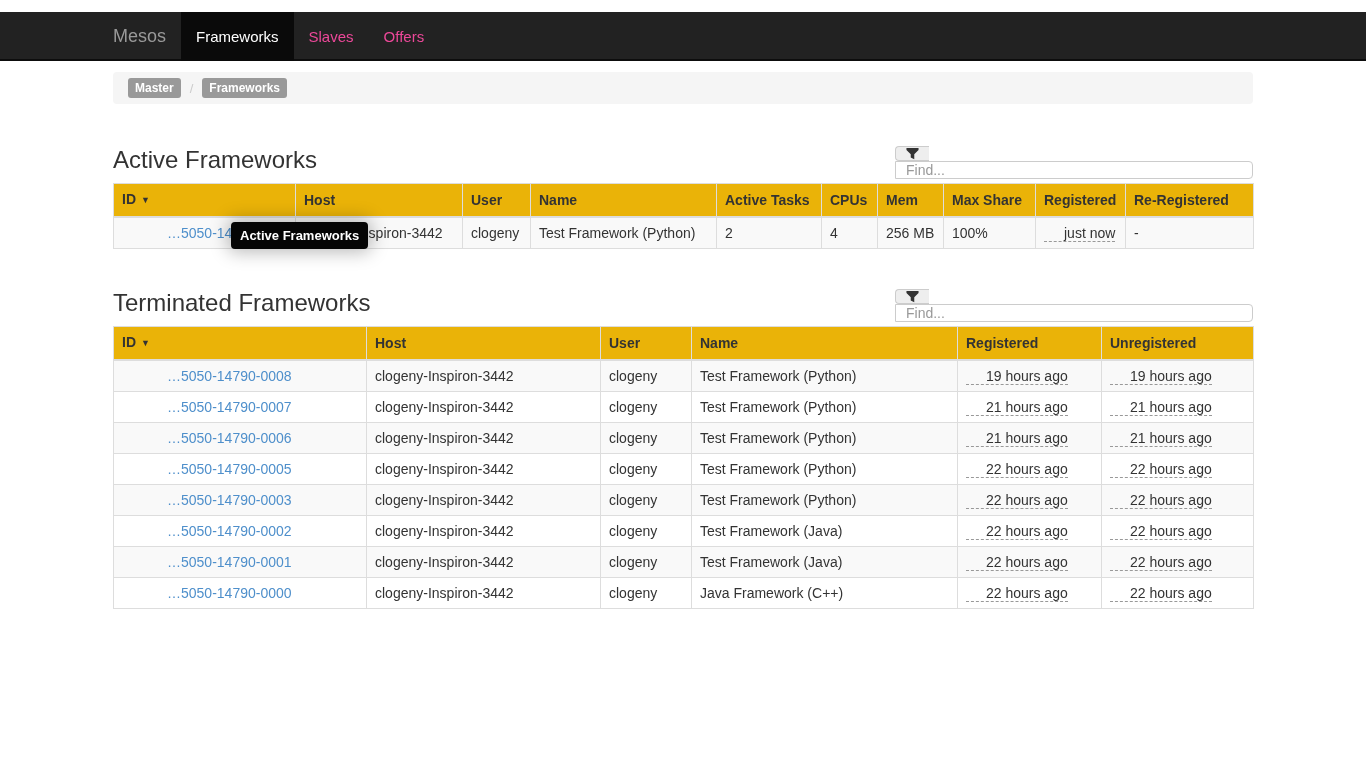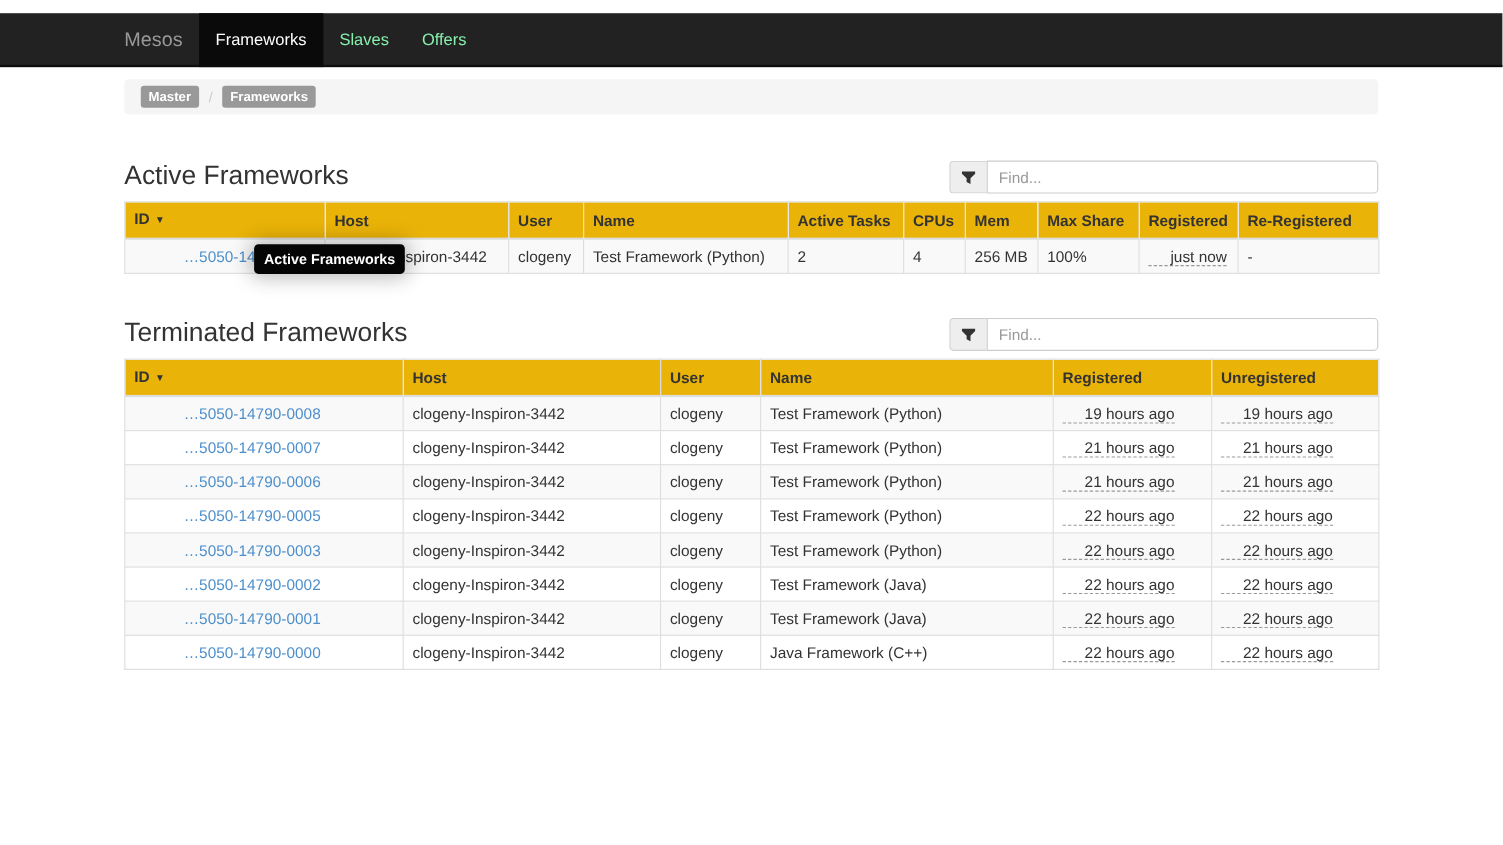--- a/index.html
+++ b/index.html
@@ -34,21 +34,21 @@
     line-height: 23px;
     cursor: pointer;
   }
   ul.navlist { display: flex; list-style: none; margin: 0; padding: 0; }
   ul.navlist li { display: block; }
   ul.navlist a {
     display: block;
     padding: 14px 15px;
     line-height: 21px;
     font-size: 15px;
-    color: #86efac;
+    color: #ec4899;
     cursor: pointer;
   }
   ul.navlist li.active a { background: #0a0a0a; color: #ffffff; }
 
   
   .container { width: 1140px; margin: 0 auto; }
 
   
   .breadcrumb {
     margin: 11px 0 0 0;
@@ -83,21 +83,21 @@
   }
   h3.section-title {
     margin: 0;
     font-size: 24px;
     font-weight: 400;
     line-height: 28px;
     color: #333;
   }
 
   
-  .input-group { display: flex; width: 390px; height: 30px; }
+  .input-group { display: flex; width: 358px; height: 30px; flex-direction: column; }
   .input-addon {
     width: 34px;
     background: #eeeeee;
     border: 1px solid #ccc;
     border-right: none;
     border-radius: 4px 0 0 4px;
     display: flex;
     align-items: center;
     justify-content: center;
   }

